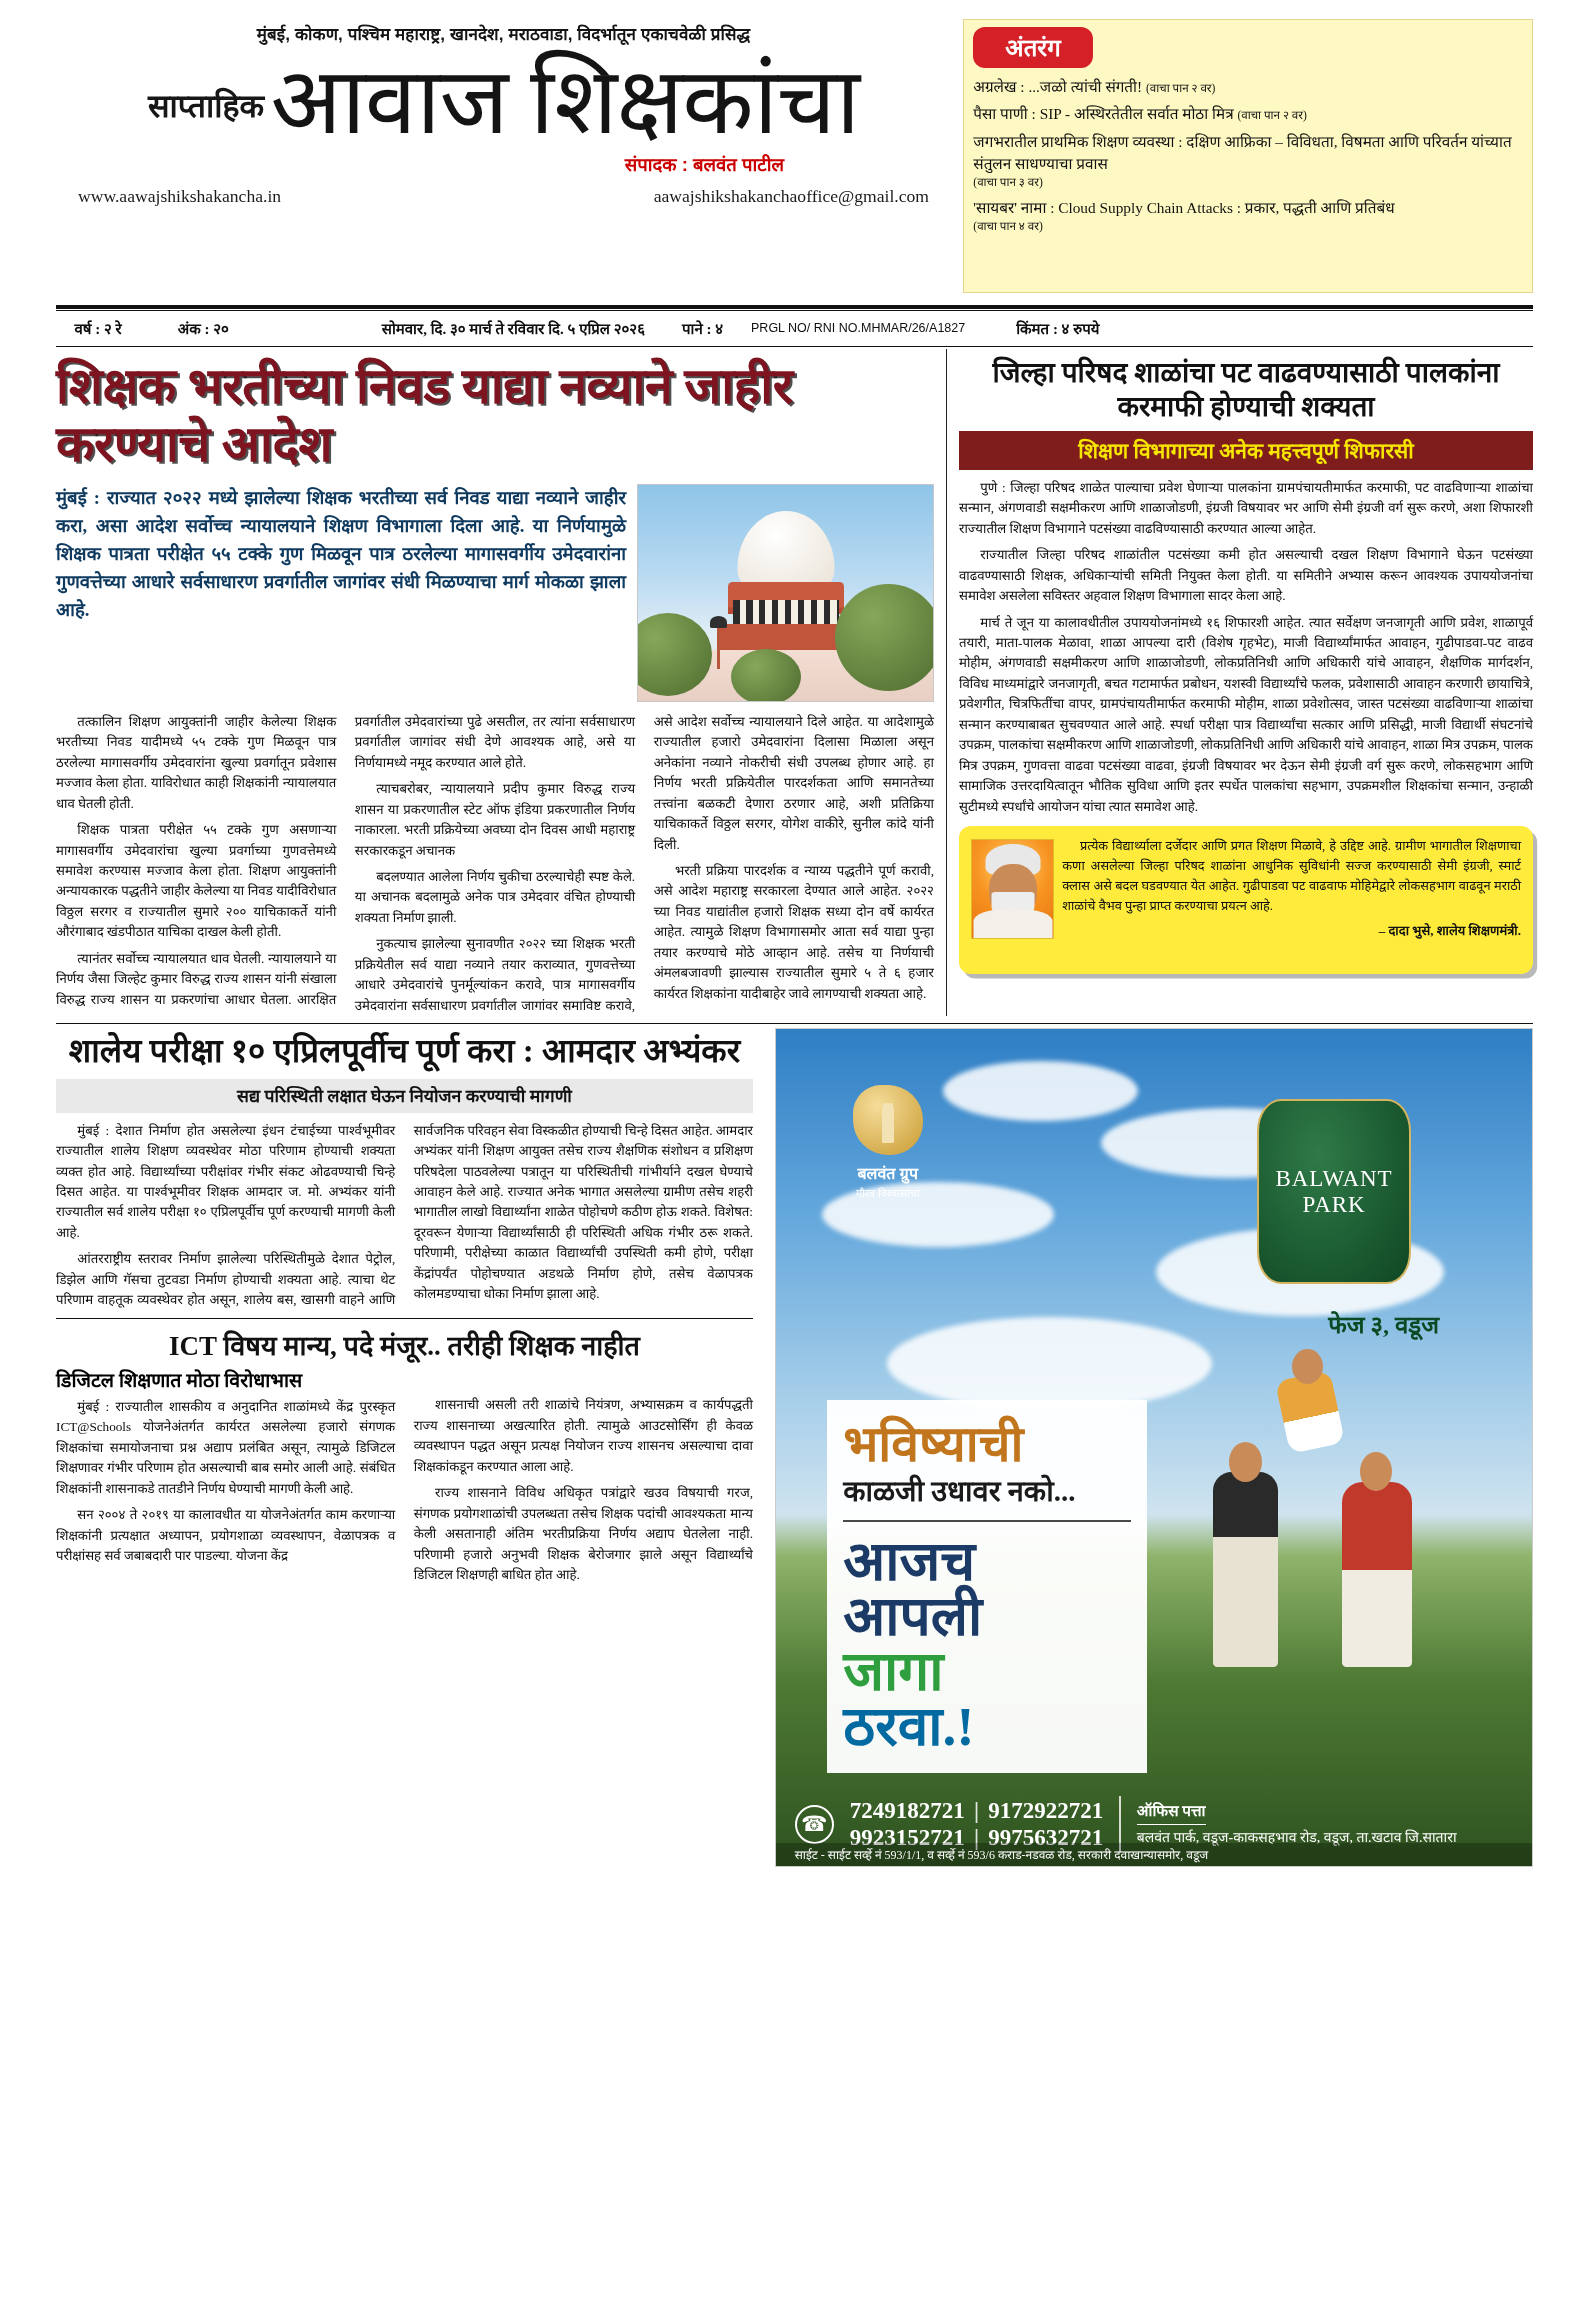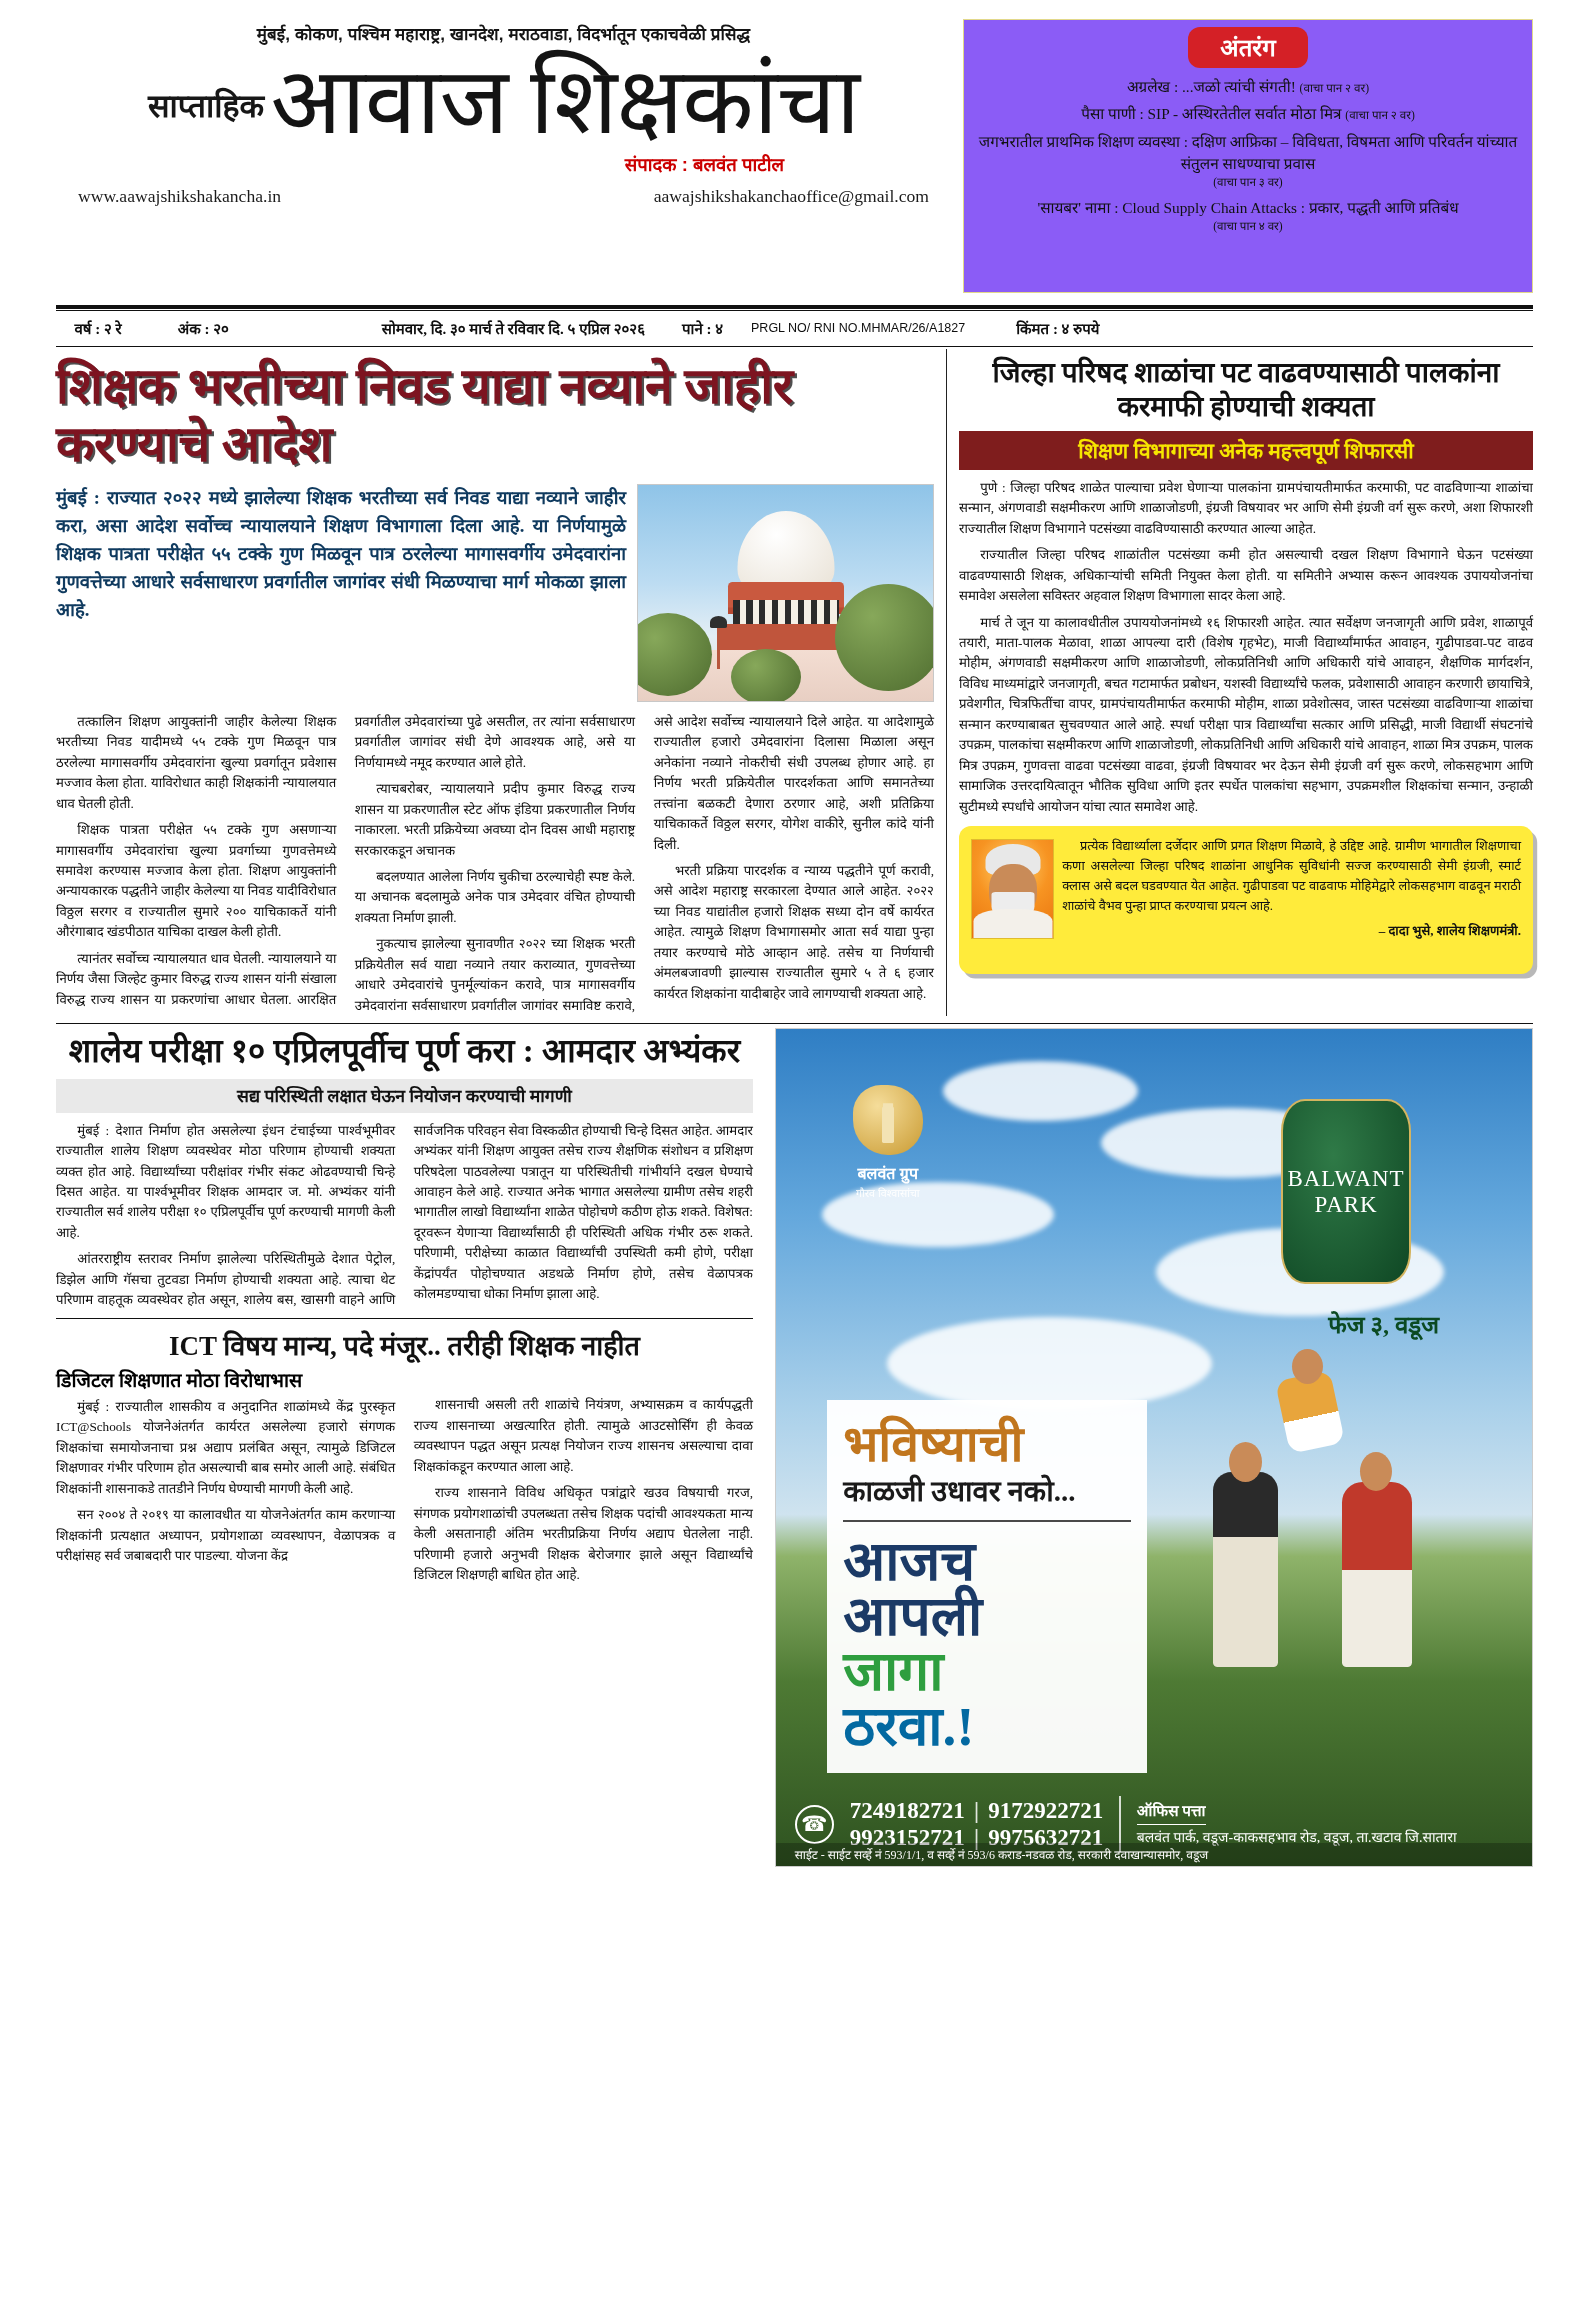--- a/index.html
+++ b/index.html
@@ -72,24 +72,24 @@
     justify-content: space-between;
     padding: 10.2px 22px 0 22px;
     font-size: 17.6px;
     color: #1a1a1a;
     font-family: "Liberation Serif", serif;
   }
 
   
   .antarang {
     flex: 0 0 570px;
-    background: #8b5cf6;
+    background: #fef9c3;
     border: 0.9px solid #e2d88a;
     padding: 7.4px 9.3px 12px 9.3px;
-    text-align: center;
+    text-align: left;
     min-height: 274px;
   }
   .antarang-badge {
     display: inline-block;
     background: #d42026;
     color: #fff;
     border-radius: 12px;
     padding: 2.8px 32px 5.6px 32px;
     font-size: 24px;
     font-weight: 700;
@@ -364,21 +364,21 @@
   .ad-logo-mark:after {
     content: ""; position: absolute; left: 50%; top: 21.3px; transform: translateX(-50%);
     width: 12px; height: 36px; background: #f3e3b4; border-radius: 1.4px;
     box-shadow: 0 -4.6px 0 -0.9px #f3e3b4;
   }
   .ad-logo-name { color: #fff; font-size: 16px; font-weight: 700; margin-top: 6.5px; }
   .ad-logo-tag  { color: #fff; font-size: 10.7px; margin-top: 1.9px; }
 
   .ad-badge {
     position: absolute; right: 121px; top: 70px;
-    width: 130px; height: 185px;
+    width: 154px; height: 185px;
     background: radial-gradient(ellipse at 40% 30%, #2f7a47, #0f4724);
     border: 2.8px solid #d4b45f;
     border-radius: 24px 24px 24px 24px / 32px 32px 32px 32px;
     text-align: center; color: #fff;
     display: flex; flex-direction: column; align-items: center; justify-content: center;
   }
   .ad-badge-l1 { font-size: 23px; letter-spacing: 0.9px; font-family: "Liberation Serif", serif; }
   .ad-badge-l2 { font-size: 23px; letter-spacing: 0.9px; font-family: "Liberation Serif", serif; }
   .ad-phase {
     position: absolute; right: 93px; top: 278px;

